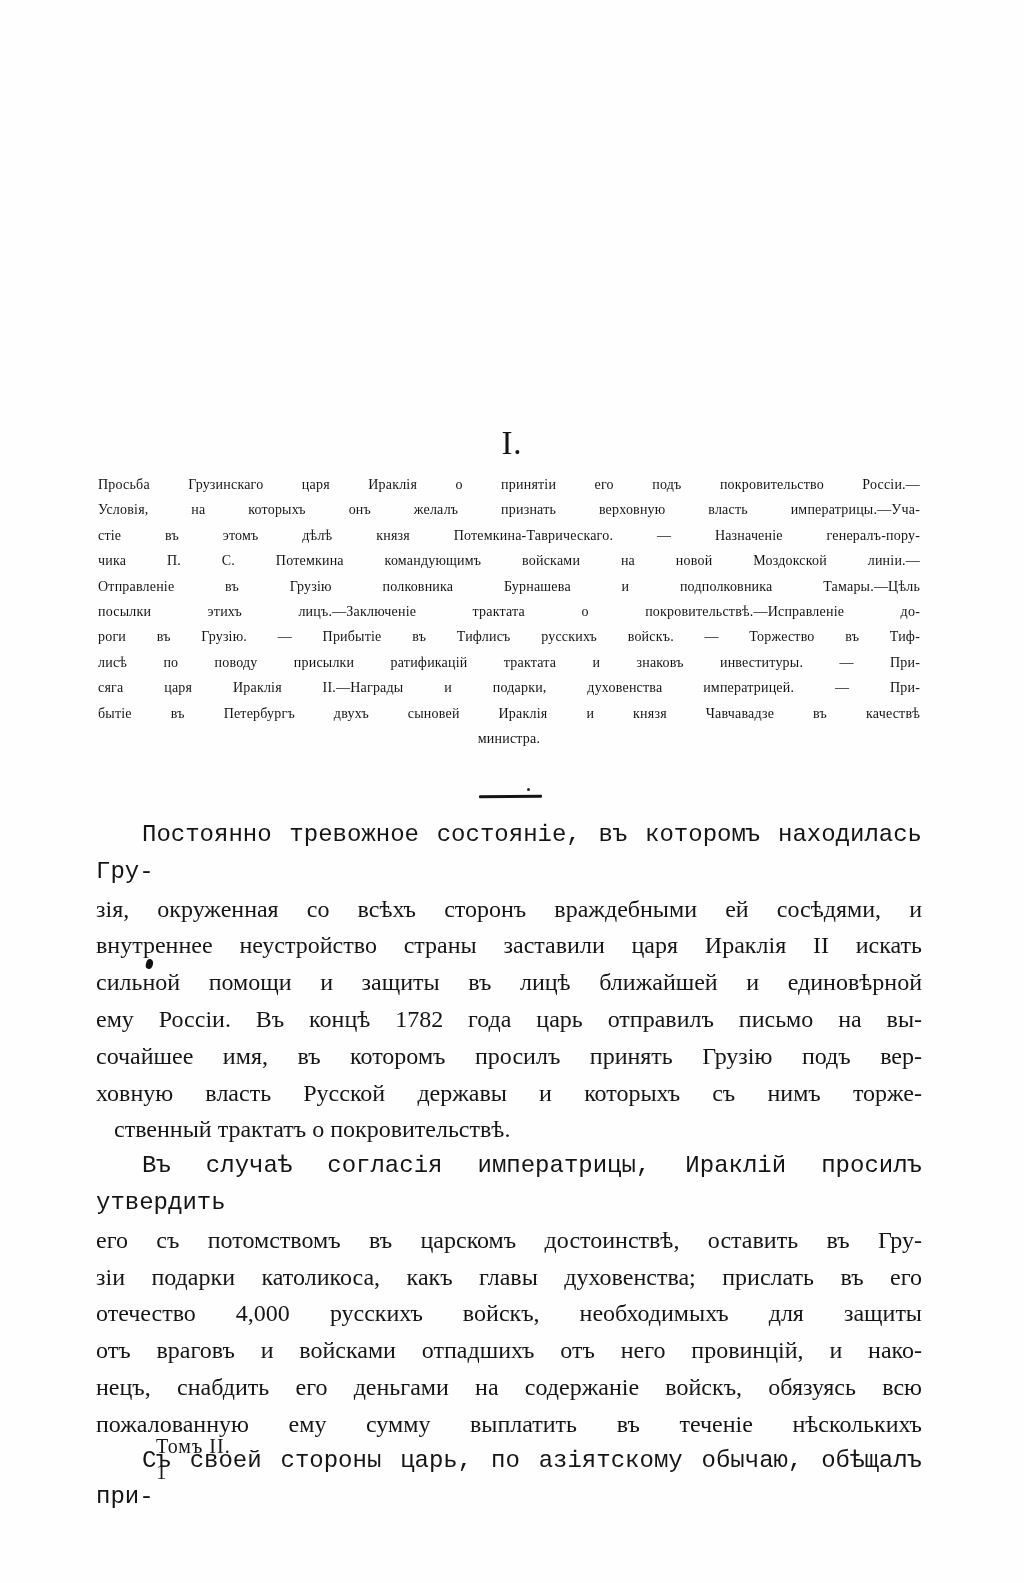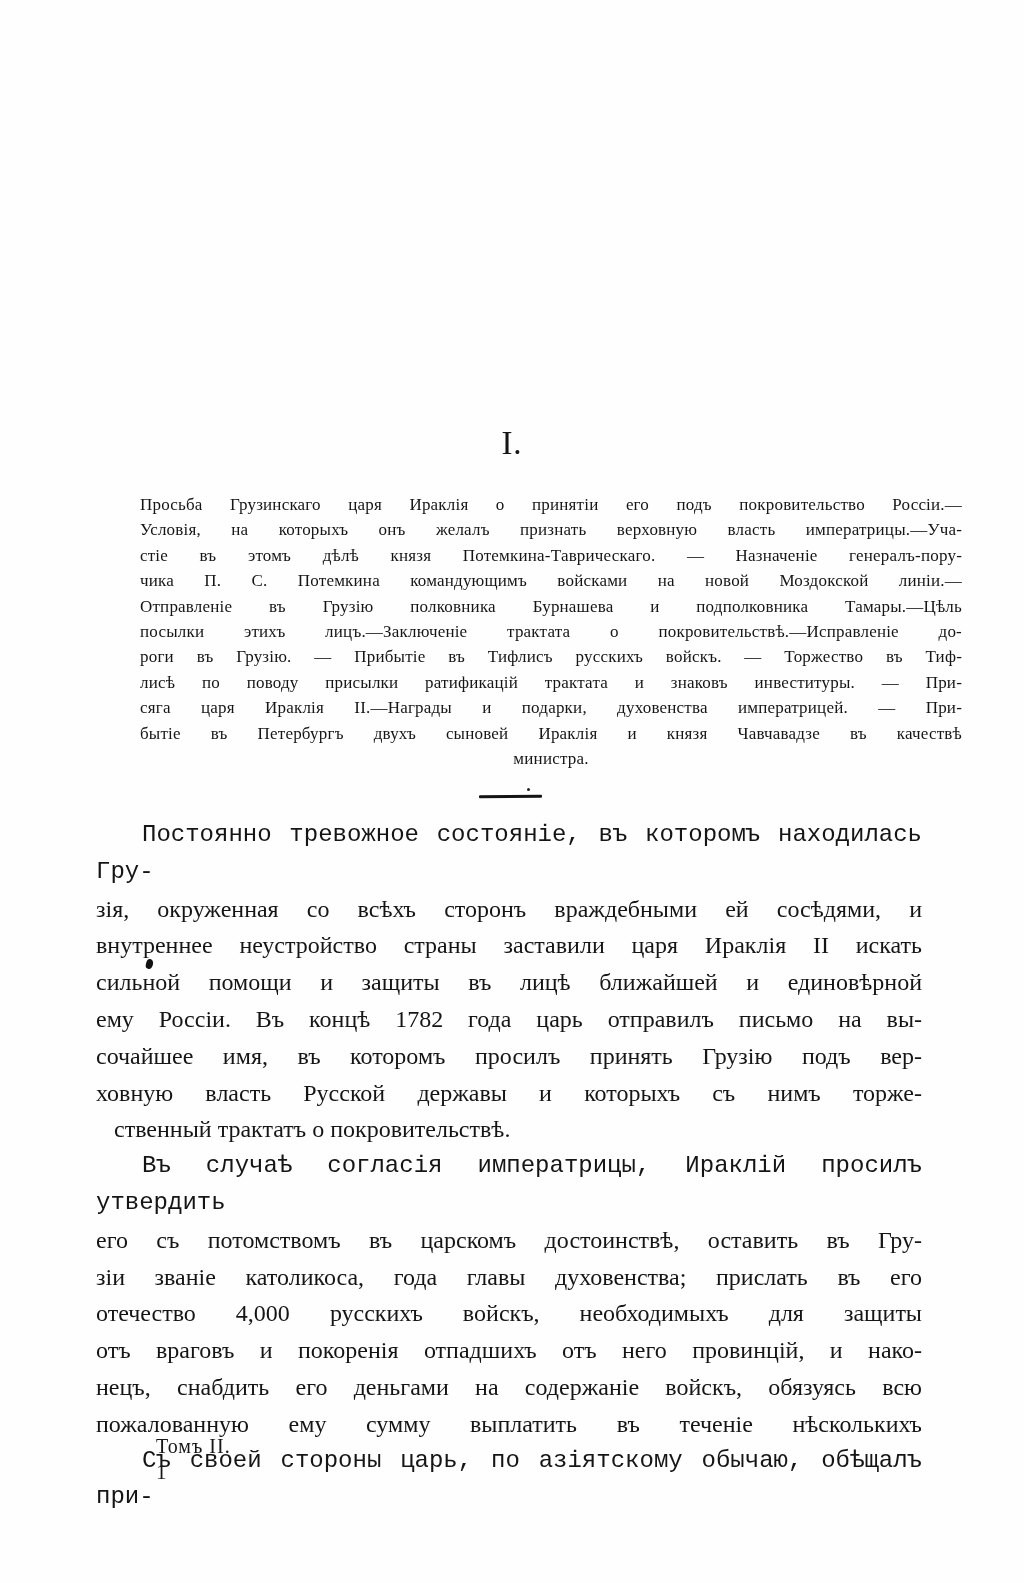--- a/index.html
+++ b/index.html
@@ -23,27 +23,26 @@
     left: 0;
     width: 100%;
     text-align: center;
     font-size: 33px;
     line-height: 38px;
     letter-spacing: 1px;
   }
   
   .summary {
     position: absolute;
-    top: 492px;
+    top: 472px;
     left: 98px;
     width: 822px;
-    font-size: 17px;
+    font-size: 14px;
     line-height: 25.4px;
     letter-spacing: 0.2px;
-    margin-left: 42px;
   }
   .sline {
     text-align: justify;
     text-align-last: justify;
     white-space: normal;
   }
   .sline.center {
     text-align: center;
     text-align-last: center;
   }
@@ -155,23 +154,23 @@
       <div class="bline">сильной помощи и защиты въ лицѣ ближайшей и единовѣрной</div>
       <div class="bline">ему Россіи. Въ концѣ 1782 года царь отправилъ письмо на вы-</div>
       <div class="bline">сочайшее имя, въ которомъ просилъ принять Грузію подъ вер-</div>
       <div class="bline">ховную власть Русской державы и которыхъ съ нимъ торже-</div>
       <div class="bline last">ственный трактатъ о покровительствѣ.</div>
     </div>
 
     <div>
       <div class="bline first">Въ случаѣ согласія императрицы, Ираклій просилъ утвердить</div>
       <div class="bline">его съ потомствомъ въ царскомъ достоинствѣ, оставить въ Гру-</div>
-      <div class="bline">зіи званіе католикоса, года главы духовенства; прислать въ его</div>
+      <div class="bline">зіи подарки католикоса, какъ главы духовенства; прислать въ его</div>
       <div class="bline">отечество 4,000 русскихъ войскъ, необходимыхъ для защиты</div>
-      <div class="bline">отъ враговъ и покоренія отпадшихъ отъ него провинцій, и нако-</div>
+      <div class="bline">отъ враговъ и войсками отпадшихъ отъ него провинцій, и нако-</div>
       <div class="bline">нецъ, снабдить его деньгами на содержаніе войскъ, обязуясь всю</div>
       <div class="bline">пожалованную ему сумму выплатить въ теченіе нѣсколькихъ</div>
     </div>
 
     <div>
       <div class="bline first">Съ своей стороны царь, по азіятскому обычаю, обѣщалъ при-</div>
     </div>
 
   </div>
 

